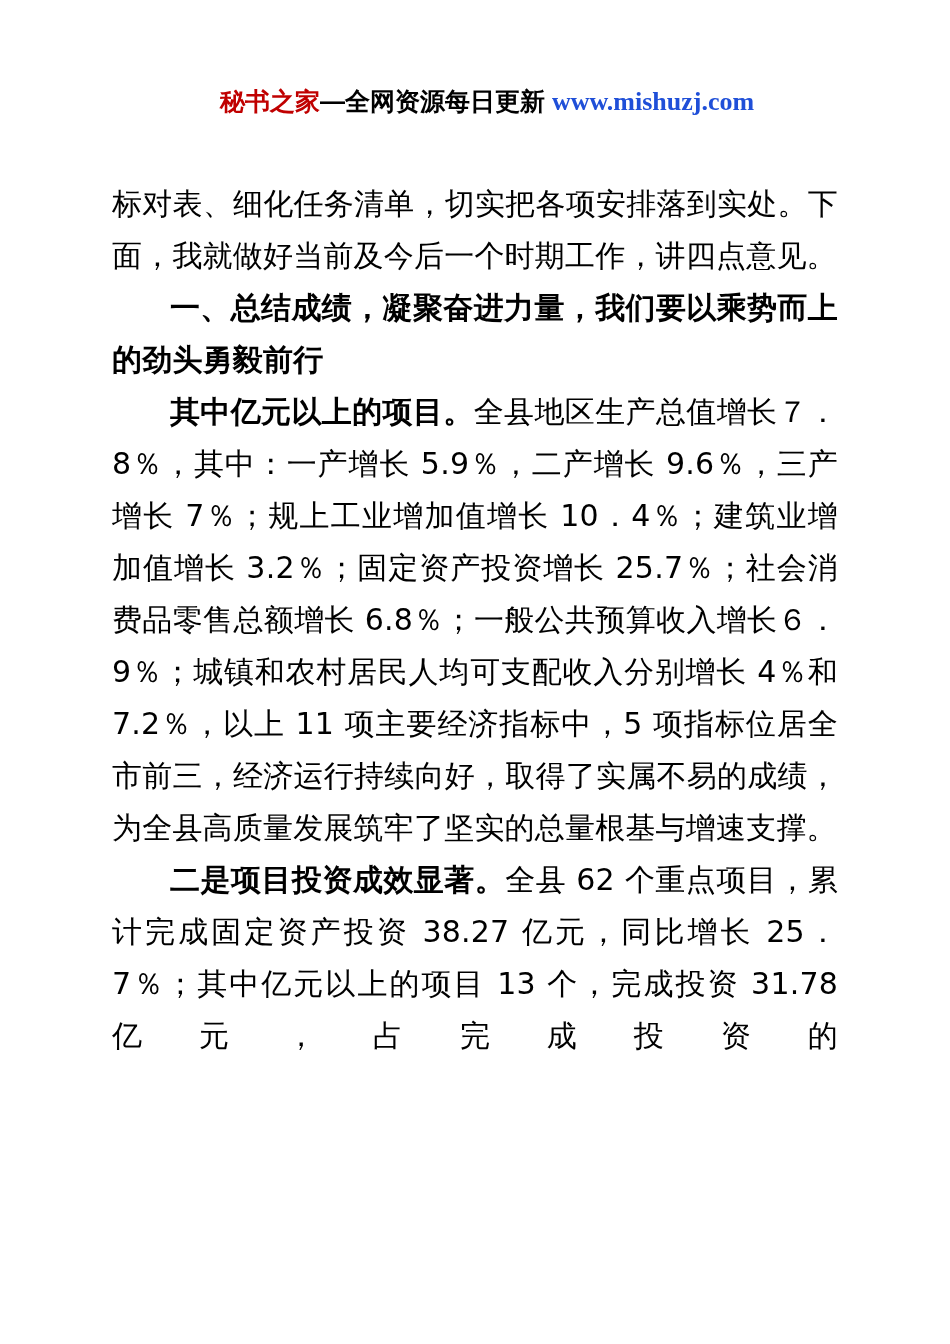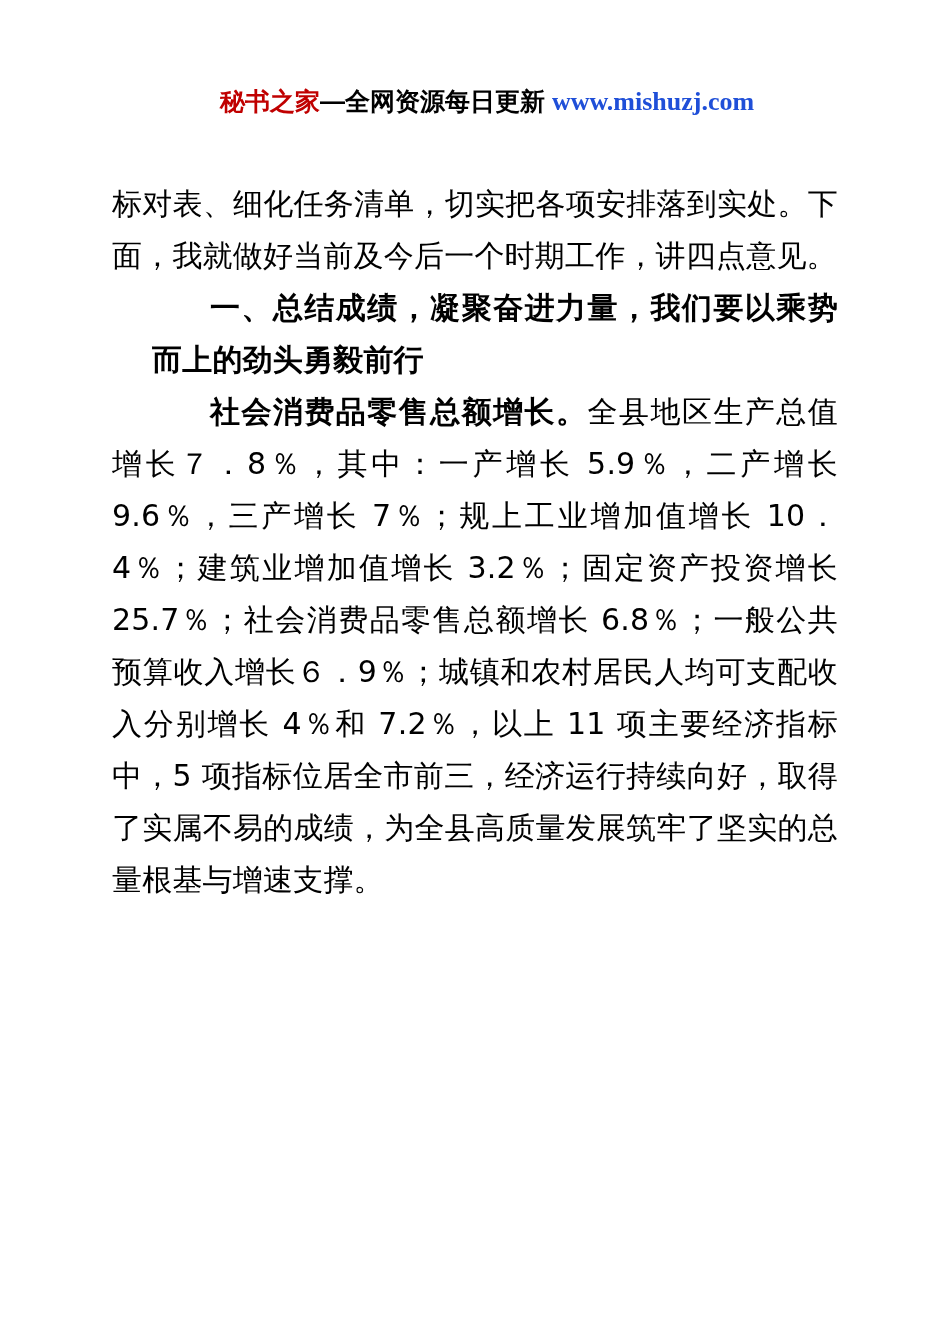--- a/index.html
+++ b/index.html
@@ -61,21 +61,20 @@
     letter-spacing: 0.2px;
   }
   p.indent {
     text-indent: 58px;
   }
   p.last-line-stretch {
     text-align-last: justify;
   }
   .bold {
     font-weight: bold;
-    margin-left: 40px;
   }
 </style>
 </head>
 <body>
 
 <div class="page">
 
   <div class="header-line">
     <span class="brand">秘书之家</span><span class="brand-tail">—全网资源每日更新</span>
     <span class="brand-url">www.mishuzj.com</span>
@@ -86,18 +85,21 @@
     <p>
       <span>标对表、细化任务清单，切实把各项安排落到实处。下面，我就做好当前及今后一个时期工作，讲四点意见。</span>
     </p>
 
     <p class="indent bold">
       <span>一、总结成绩，凝聚奋进力量，我们要以乘势而上的劲头勇毅前行</span>
     </p>
 
 
     <p class="indent">
-      <span class="bold">社会消费品零售总额增长。</span><span>全县地区生产总值增长７．8％，其中：一产增长 5.9％，二产增长 9.6％，三产增长 7％；规上工业增加值增长 10．4％；建筑业增加值增长 3.2％；固定资产投资增长 25.7％；社会消费品零售总额增长 6.8％；一般公共预算收入增长６．9％；城镇和农村居民人均可支配收入分别增长 4％和 7.2％，以上 11 项主要经济指标中，5 项指标位居全市前三，经济运行持续向好，取得了实属不易的成绩，为全县高质量发展筑牢了坚实的总量根基与增速支撑。</span>
+      <span class="bold">其中亿元以上的项目。</span><span>全县地区生产总值增长７．8％，其中：一产增长 5.9％，二产增长 9.6％，三产增长 7％；规上工业增加值增长 10．4％；建筑业增加值增长 3.2％；固定资产投资增长 25.7％；社会消费品零售总额增长 6.8％；一般公共预算收入增长６．9％；城镇和农村居民人均可支配收入分别增长 4％和 7.2％，以上 11 项主要经济指标中，5 项指标位居全市前三，经济运行持续向好，取得了实属不易的成绩，为全县高质量发展筑牢了坚实的总量根基与增速支撑。</span>
     </p>
 
+    <p class="indent last-line-stretch">
+      <span class="bold">二是项目投资成效显著。</span><span>全县 62 个重点项目，累计完成固定资产投资 38.27 亿元，同比增长 25．7％；其中亿元以上的项目 13 个，完成投资 31.78 亿元，占完成投资的</span>
+    </p>
 
   </div>
 </div>
 
 </body></html>

